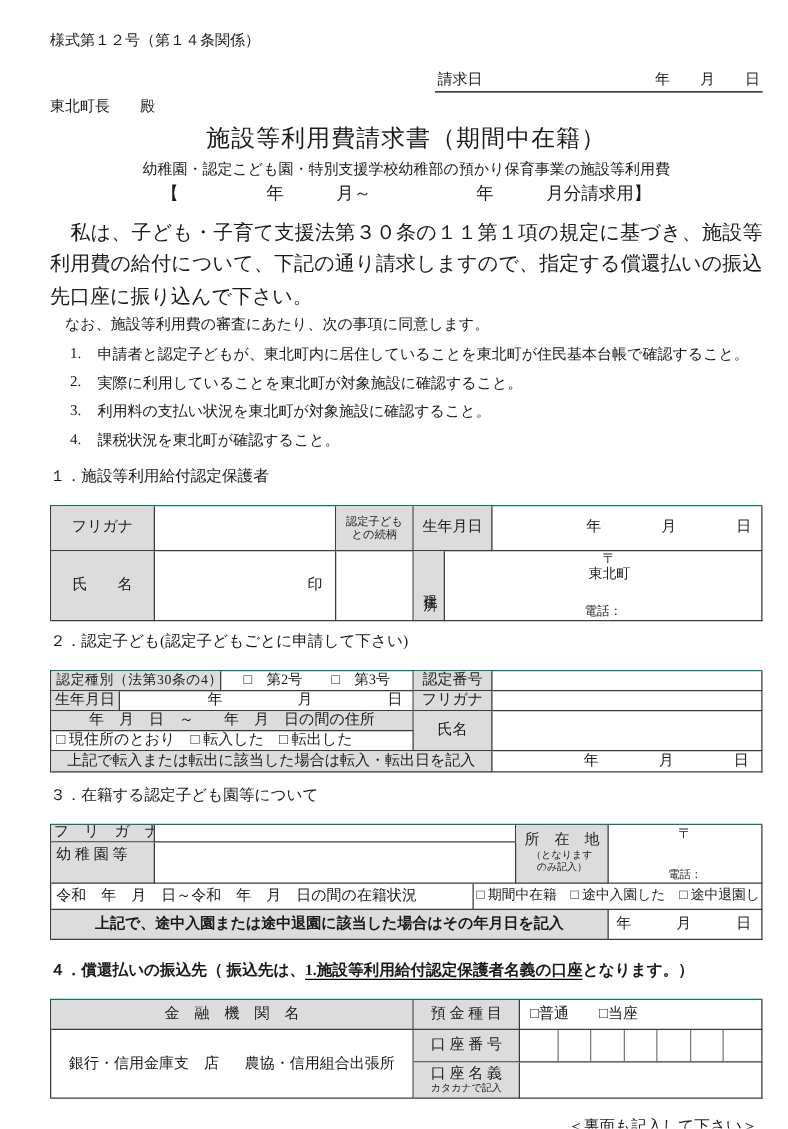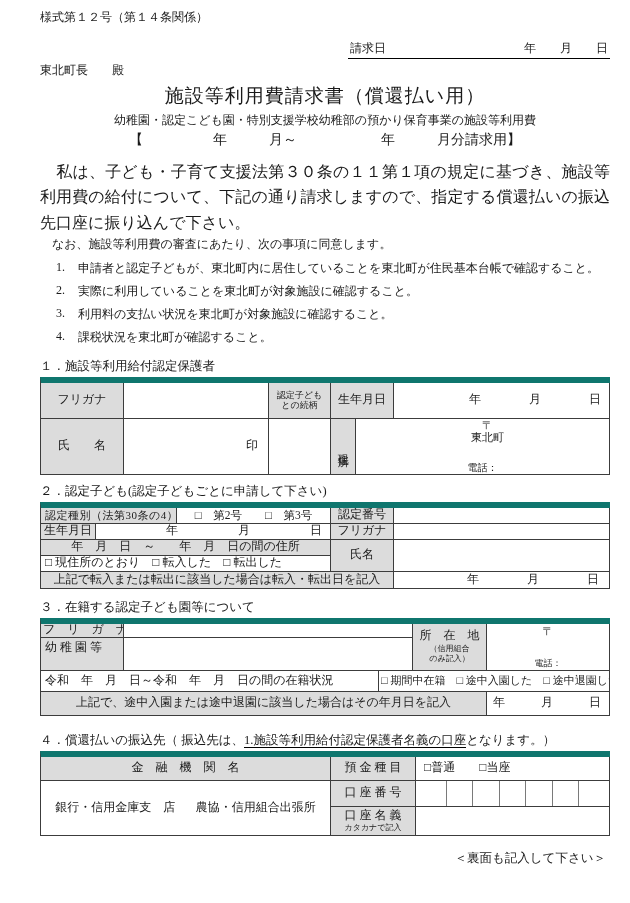--- a/index.html
+++ b/index.html
@@ -3,21 +3,21 @@
 <meta charset="utf-8">
 <style>
   html,body{margin:0;padding:0;background:#fff;}
   .page{
     position:relative;
     width:630px;height:903px;
     background:#fff;
     font-family:"Liberation Serif","DejaVu Serif",serif;
     color:#1a1a1a;
     box-sizing:border-box;
-    padding:9px 20px 0 40px;
+    padding:24px 20px 0 40px;
     overflow:hidden;
   }
   .form-number{font-size:12px;margin-bottom:14px;}
   .claim-date{
     width:258px;margin-left:auto;border-bottom:1px solid #000;
     display:flex;justify-content:space-between;align-items:flex-start;
     font-size:12px;padding:0 2px 1px 2px;
   }
   .addressee{font-size:12px;margin-top:3px;}
   .title{font-size:19px;text-align:center;margin-top:4px;letter-spacing:1px;}
@@ -26,22 +26,22 @@
   .para{font-size:16px;line-height:1.58;margin-top:10px;text-align:justify;}
   .para2{font-size:12px;line-height:1.58;margin-top:0;}
   .agreements{margin-top:6px;}
   .agreement{display:flex;font-size:12px;margin:6px 0;padding-left:16px;}
   .agreement .num{width:22px;flex:0 0 22px;}
   .sec-heading{font-size:12.5px;margin-top:12px;margin-bottom:2px;}
   .u{border-bottom:1px solid #000;}
 
   .tbl{
     display:grid;width:570px;box-sizing:border-box;
-    border-top:6px solid #0f766e;border-left:1px solid #3c3c3c;
-    margin-top:2px;
+    border-top:1px solid #0f766e;border-left:1px solid #3c3c3c;
+    margin-top:14px;
   }
   .tbl > div{
     border-right:1px solid #3c3c3c;border-bottom:1px solid #3c3c3c;
     box-sizing:border-box;
     display:flex;align-items:center;
     font-size:12px;line-height:1.15;
     padding:0 4px;overflow:hidden;white-space:nowrap;
   }
   .g{background:#dcdcdc;}
   .c{justify-content:center;text-align:center;}
@@ -72,21 +72,21 @@
 
   <div class="form-number">様式第１２号（第１４条関係）</div>
 
   <div class="claim-date">
     <span>請求日</span>
     <span>年　　月　　日</span>
   </div>
 
   <div class="addressee">東北町長　　殿</div>
 
-  <div class="title">施設等利用費請求書（償還払い用）</div>
+  <div class="title">施設等利用費請求書（期間中在籍）</div>
   <div class="subtitle">幼稚園・認定こども園・特別支援学校幼稚部の預かり保育事業の施設等利用費</div>
   <div class="period">【　　　　　年　　　月～　　　　　　年　　　月分請求用】</div>
 
   <div class="para">　私は、子ども・子育て支援法第３０条の１１第１項の規定に基づき、施設等利用費の給付について、下記の通り請求しますので、指定する償還払いの振込先口座に振り込んで下さい。</div>
   <div class="para2">　なお、施設等利用費の審査にあたり、次の事項に同意します。</div>
 
   <div class="agreements">
     <div class="agreement">
       <span class="num">1.</span>
       <span>申請者と認定子どもが、東北町内に居住していることを東北町が住民基本台帳で確認すること。</span>
@@ -153,43 +153,43 @@
     <div class="r" style="padding-right:10px;">年　　　　月　　　　日</div>
   </div>
 
   <div class="sec-heading" style="margin-top:10px;">３．在籍する認定子ども園等について</div>
   <div class="tbl t3">
     <div class="g" style="padding:0 2px;justify-content:space-between;">フ　リ　ガ　ナ</div>
     <div style="grid-column:span 2;"></div>
     <div class="g c" style="grid-row:span 2;padding:0 2px;font-family:Liberation Mono, monospace;">
       <div class="col" style="display:flex;flex-direction:column;align-items:center;">
         <span>所　在　地</span>
-        <span class="small">（信用組合</span>
+        <span class="small">（となります</span>
         <span class="small">のみ記入）</span>
       </div>
     </div>
     <div class="postal-cell" style="grid-row:span 2;padding:1px 5px;">
       <span style="font-size:11px;">〒</span>
       <span class="tel" style="font-size:9px;">電話：</span>
     </div>
 
     <div class="g col" style="align-items:flex-start;justify-content:space-between;padding:3px 4px;gap:19px;">
       <span>幼 稚 園 等</span>
       <span>名　　　称</span>
     </div>
     <div style="grid-column:span 2;"></div>
 
     <div style="grid-column:span 2;">令和　年　月　日～令和　年　月　日の間の在籍状況</div>
     <div style="grid-column:span 3;font-size:11px;padding:0 2px;">□ 期間中在籍　□ 途中入園した　□ 途中退園した</div>
 
-    <div class="g c" style="grid-column:span 4;">上記で、途中入園または途中退園に該当した場合はその年月日を記入</div>
+    <div class="g c" style="grid-column:span 4;font-weight:bold;">上記で、途中入園または途中退園に該当した場合はその年月日を記入</div>
     <div class="r" style="padding-right:8px;">年　　　月　　　日</div>
   </div>
 
-  <div class="sec-heading" style="margin-top:16px;">
+  <div class="sec-heading" style="margin-top:16px;font-weight:bold;">
     <span>４．償還払いの振込先（ 振込先は、</span><span class="u">1.施設等利用給付認定保護者名義の口座</span><span>となります。）</span>
   </div>
   <div class="tbl t4">
     <div class="g c">金　融　機　関　名</div>
     <div class="g c">預 金 種 目</div>
     <div style="padding-left:8px;">□普通　　□当座</div>
 
     <div class="bankcell" style="grid-row:span 2;">
       <div class="bankline">
         <span>銀行・信用金庫</span>

